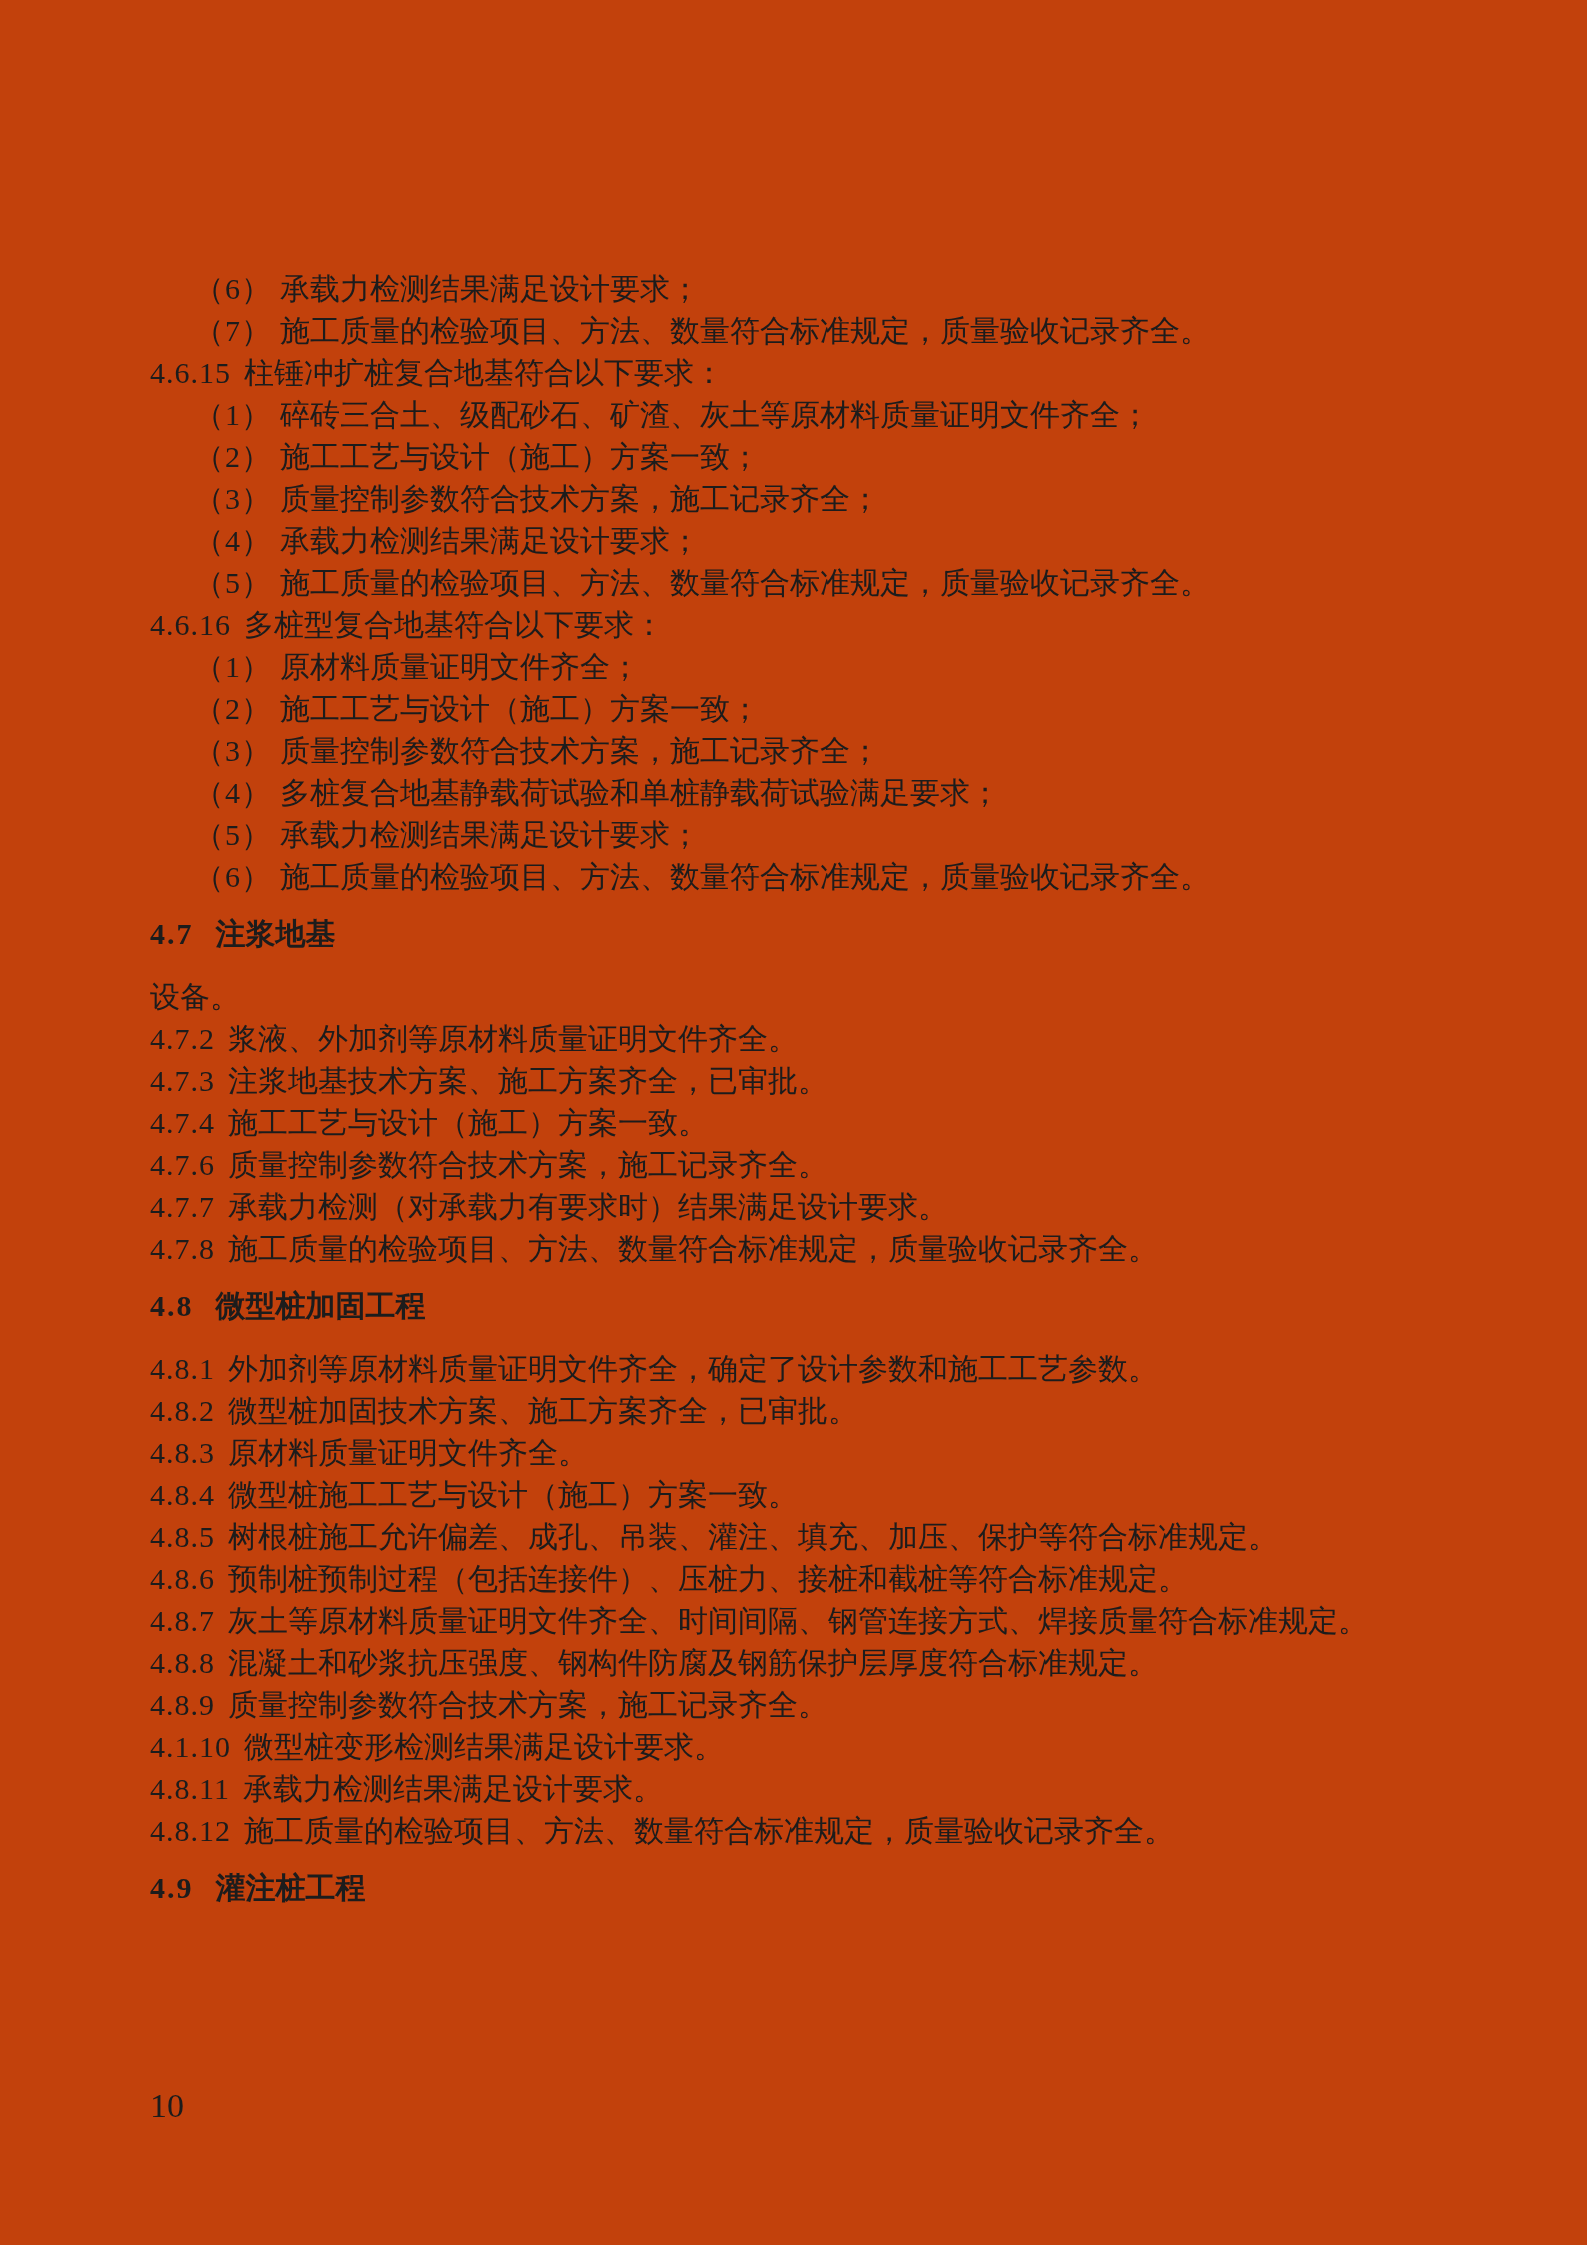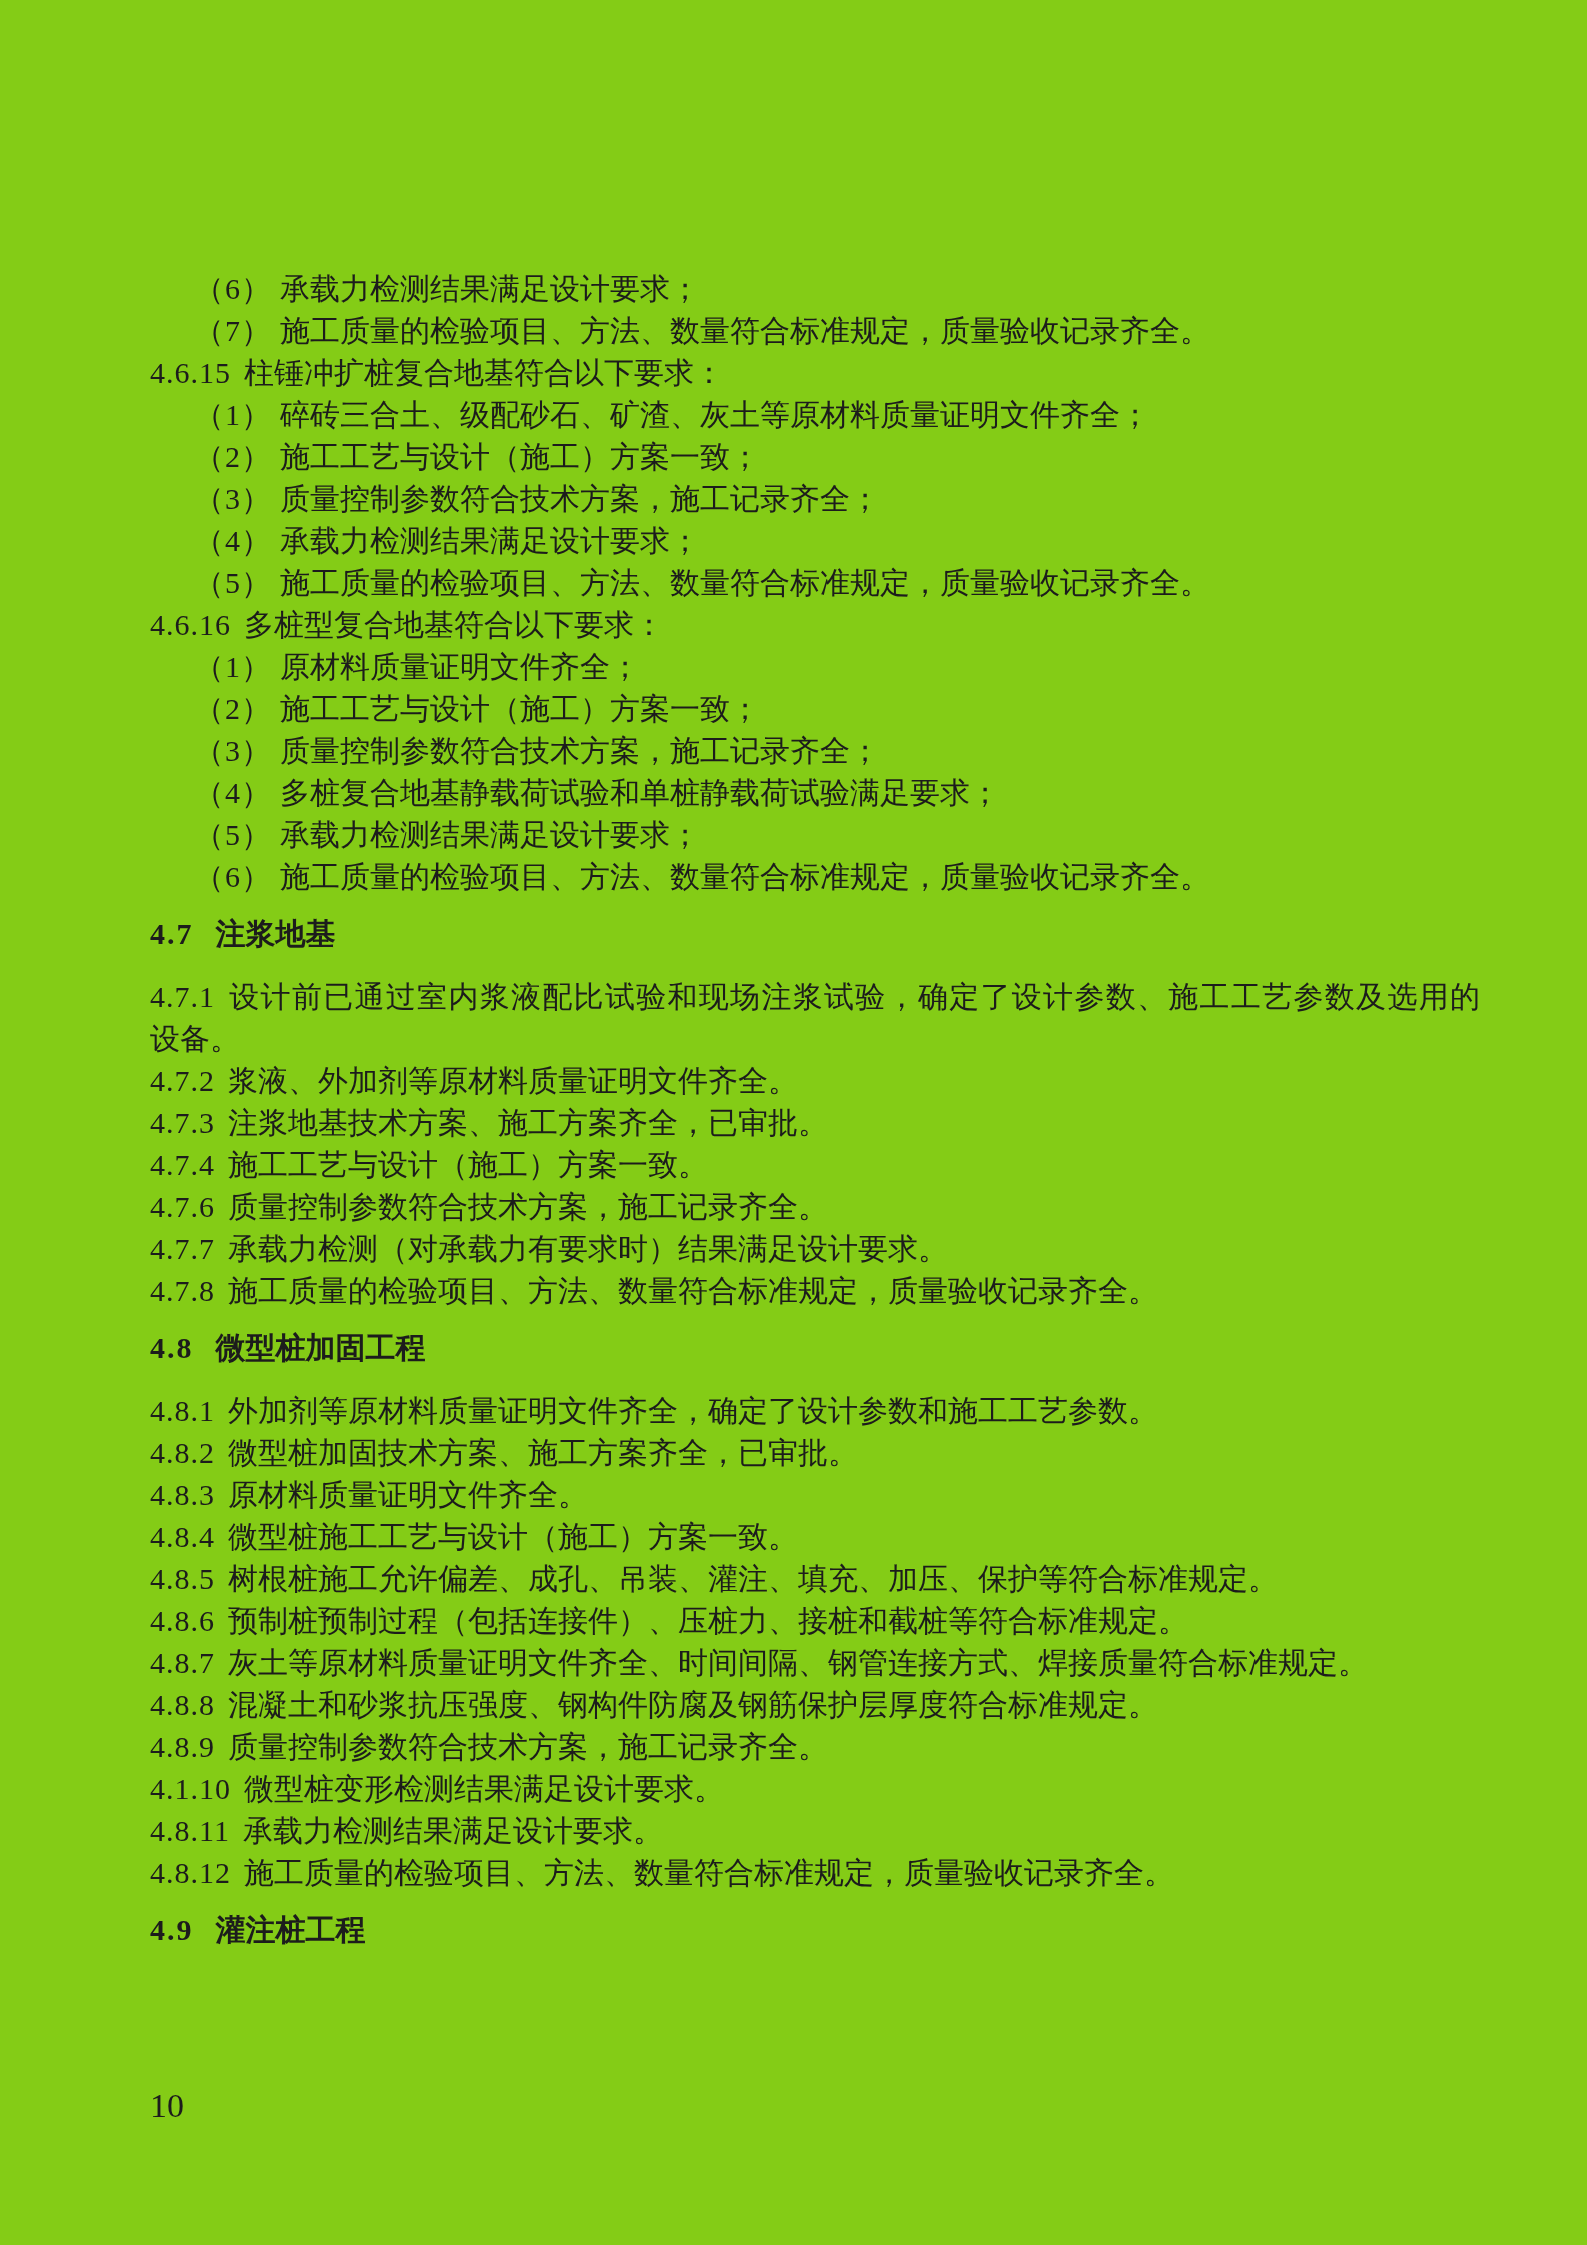--- a/index.html
+++ b/index.html
@@ -4,21 +4,21 @@
 <style>
   html, body {
     margin: 0;
     padding: 0;
     background: #ffffff;
   }
   .page {
     position: relative;
     width: 1587px;
     height: 2245px;
-    background: #84cc16;
+    background: #c2410c;
     color: #1c1c1c;
     font-family: "Liberation Serif", "DejaVu Serif", serif;
     overflow: hidden;
   }
   .doc-body {
     position: absolute;
     left: 150px;
     top: 268px;
     width: 1330px;
   }
@@ -107,21 +107,20 @@
       <div class="para item">
         <div class="line indent"><span class="num item-num">（5）</span><span>承载力检测结果满足设计要求；</span></div>
       </div>
       <div class="para item">
         <div class="line indent"><span class="num item-num">（6）</span><span>施工质量的检验项目、方法、数量符合标准规定，质量验收记录齐全。</span></div>
       </div>
       <div class="para heading">
         <div class="line"><span class="num clause-num">4.7</span><span>注浆地基</span></div>
       </div>
       <div class="para clause">
-        <div class="line fill"><span class="num clause-num">4.7.1</span><span>设计前已通过室内浆液配比试验和现场注浆试验，确定了设计参数、施工工艺参数及选用的</span></div>
         <div class="line">设备。</div>
       </div>
       <div class="para clause">
         <div class="line"><span class="num clause-num">4.7.2</span><span>浆液、外加剂等原材料质量证明文件齐全。</span></div>
       </div>
       <div class="para clause">
         <div class="line"><span class="num clause-num">4.7.3</span><span>注浆地基技术方案、施工方案齐全，已审批。</span></div>
       </div>
       <div class="para clause">
         <div class="line"><span class="num clause-num">4.7.4</span><span>施工工艺与设计（施工）方案一致。</span></div>

